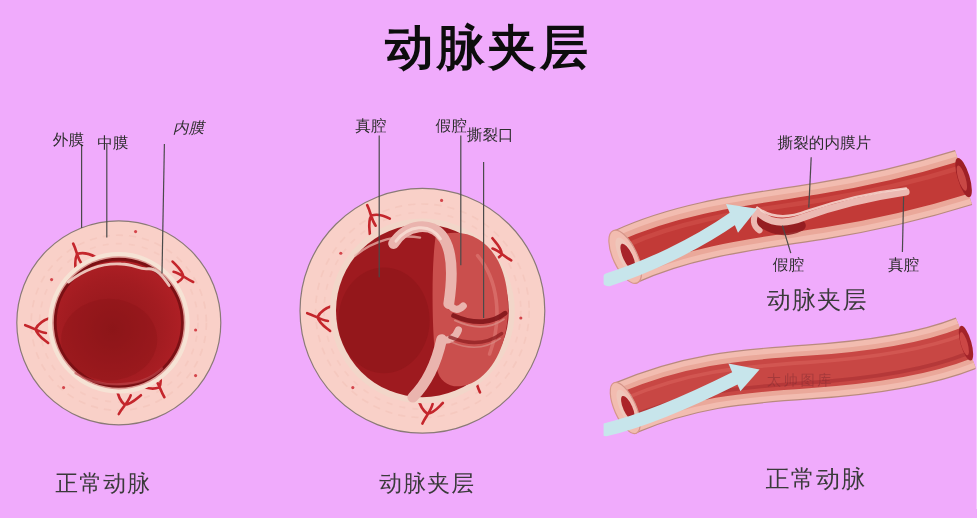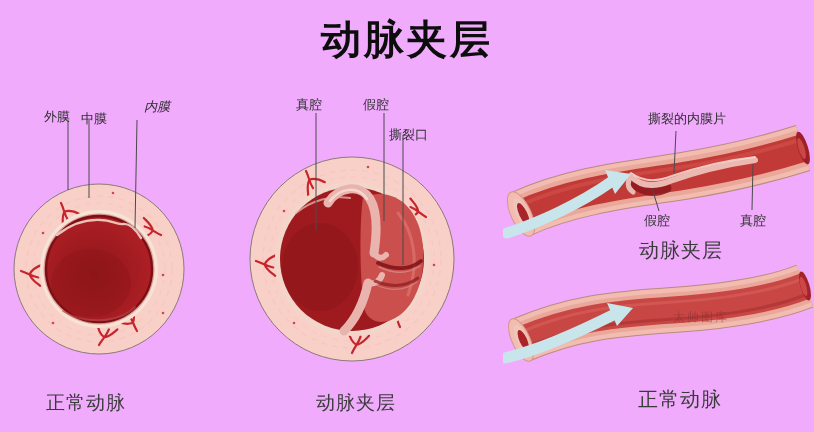--- a/index.html
+++ b/index.html
@@ -178,26 +178,26 @@
       <line x1="752" y1="210" x2="753" y2="164"></line>
     </g>
   </svg>
 
   <div class="lbl" style="left:44px;top:110px;">外膜</div>
   <div class="lbl" style="left:81px;top:100px;margin-top:12px;">中膜</div>
   <div class="lbl" style="left:144px;top:100px;font-style:italic;">内膜</div>
 
   <div class="lbl" style="left:296px;top:98px;">真腔</div>
   <div class="lbl" style="left:363px;top:98px;">假腔</div>
-  <div class="lbl" style="left:389px;top:128px;">撕裂口</div>
+  <div class="lbl" style="left:389px;top:106px;">撕裂口</div>
 
   <div class="lbl" style="left:648px;top:112px;">撕裂的内膜片</div>
   <div class="lbl" style="left:644px;top:214px;">假腔</div>
   <div class="lbl" style="left:740px;top:214px;">真腔</div>
 
   <div class="caption" style="left:46px;top:390px;">正常动脉</div>
   <div class="caption" style="left:316px;top:390px;">动脉夹层</div>
   <div class="caption big" style="left:639px;top:237px;">动脉夹层</div>
   <div class="caption big" style="left:638px;top:386px;">正常动脉</div>
 
-  <div class="watermark" style="left:673px;top:309px;">太帅图库</div>
+  <div class="watermark" style="left:639px;top:309px;">太帅图库</div>
 
 </div>
 
 </body></html>

